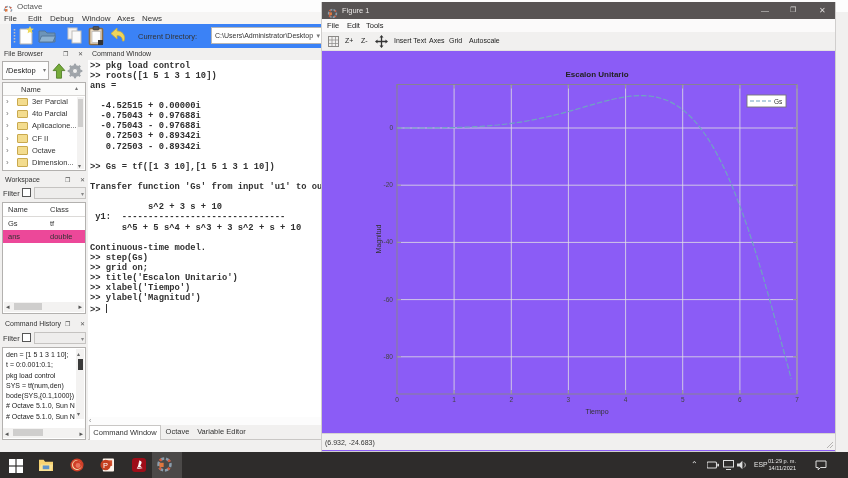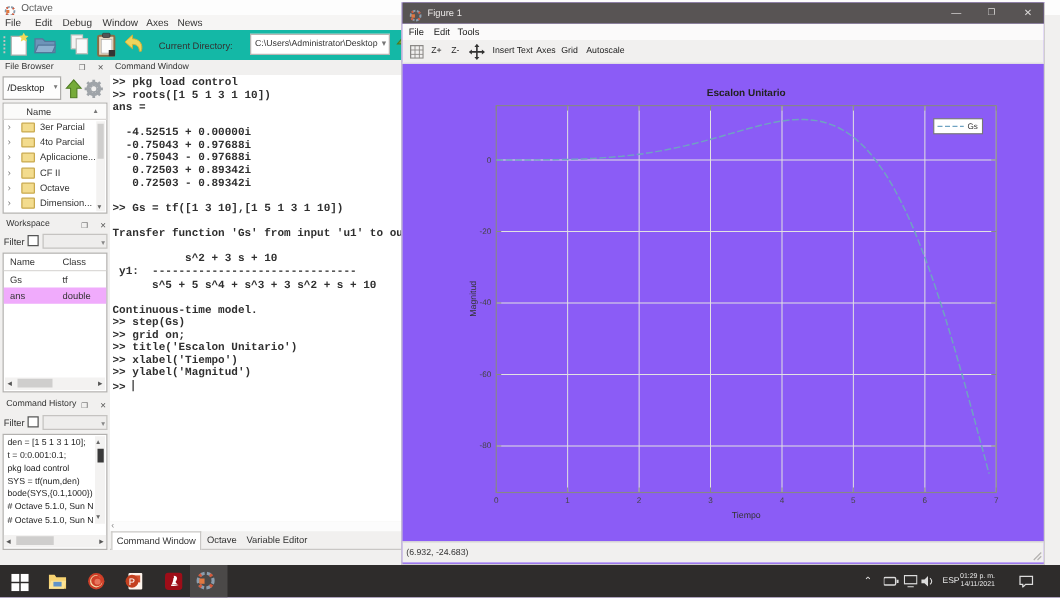--- a/index.html
+++ b/index.html
@@ -1,21 +1,21 @@
 <!DOCTYPE html>
 <html><head><meta charset="utf-8"><style>
 *{margin:0;padding:0;box-sizing:border-box}
 html,body{width:848px;height:478px;overflow:hidden;background:#f1f0ef;font-family:"Liberation Sans",sans-serif;position:relative}
 .abs{position:absolute}
 
 #titlebar{left:0;top:0;width:848px;height:12px;background:#fdfdfd}
 #titlebar .t{left:17px;top:2px;font-size:8px;color:#555}
 #menubar{left:0;top:12px;width:331px;height:12px;background:#f6f5f4;font-size:8px;color:#333}
 #menubar span{position:absolute;top:2px}
-#toolbar{left:0;top:24px;width:331px;height:24px;background:#14b8a6}
+#toolbar{left:11px;top:24px;width:331px;height:24px;background:#3b82f6}
 .ico{position:absolute;top:3px}
 #curdirlab{left:127px;top:8px;font-size:7.5px;color:#333}
 #curdir{left:200px;top:3px;width:112px;height:17px;background:#fff;border:1px solid #b8b6b4;font-size:7px;color:#333;line-height:15px;padding-left:3px}
 #curdir .dd{position:absolute;right:2px;top:0;color:#777;font-size:7px}
 #hdrrow{left:0;top:48px;width:331px;height:13px;background:#f1f0ef;font-size:7px;color:#333}
 
 .panelhead{font-size:7px;color:#333}
 .winbtn{position:absolute;font-size:6px;color:#555}
 #fbcombo{left:2px;top:61px;width:47px;height:19px;background:#fdfdfd;border:1px solid #b0aeac;font-size:7.5px;color:#222;line-height:17px;padding-left:3px}
 #filepanel{left:2px;top:82px;width:84px;height:89px;background:#fff;border:1px solid #b3b1af}
@@ -200,21 +200,21 @@
   </div>
 <div class="abs" id="wstable">
  <div class="hd" style="position:relative">
       <span class="c1">Name</span>
       <span class="c2">Class</span>
     </div>
  <div class="rw" style="position:relative">
       <span class="c1">Gs</span>
       <span class="c2">tf</span>
     </div>
- <div class="rw" style="position:relative;background:#f0abfc">
+ <div class="rw" style="position:relative;background:#ec4899">
       <span class="c1">ans</span>
       <span class="c2">double</span>
     </div>
  <div class="hscroll">
       <span class="la">◂</span>
       <span class="th"></span>
       <span class="ra">▸</span>
     </div>
 </div>
 <div class="abs panelhead" id="chhead">

